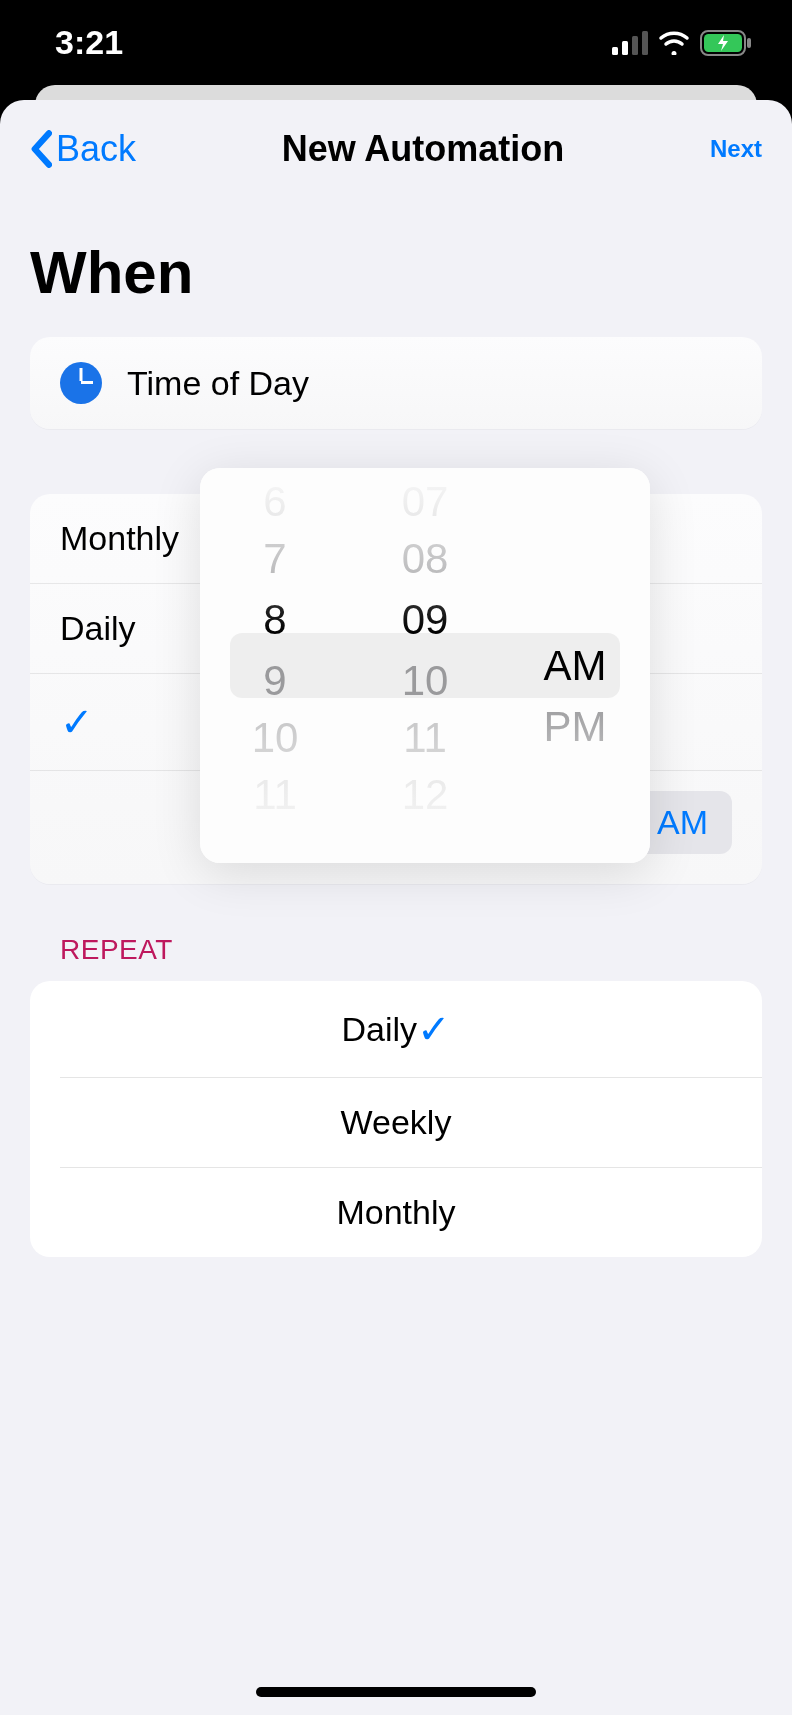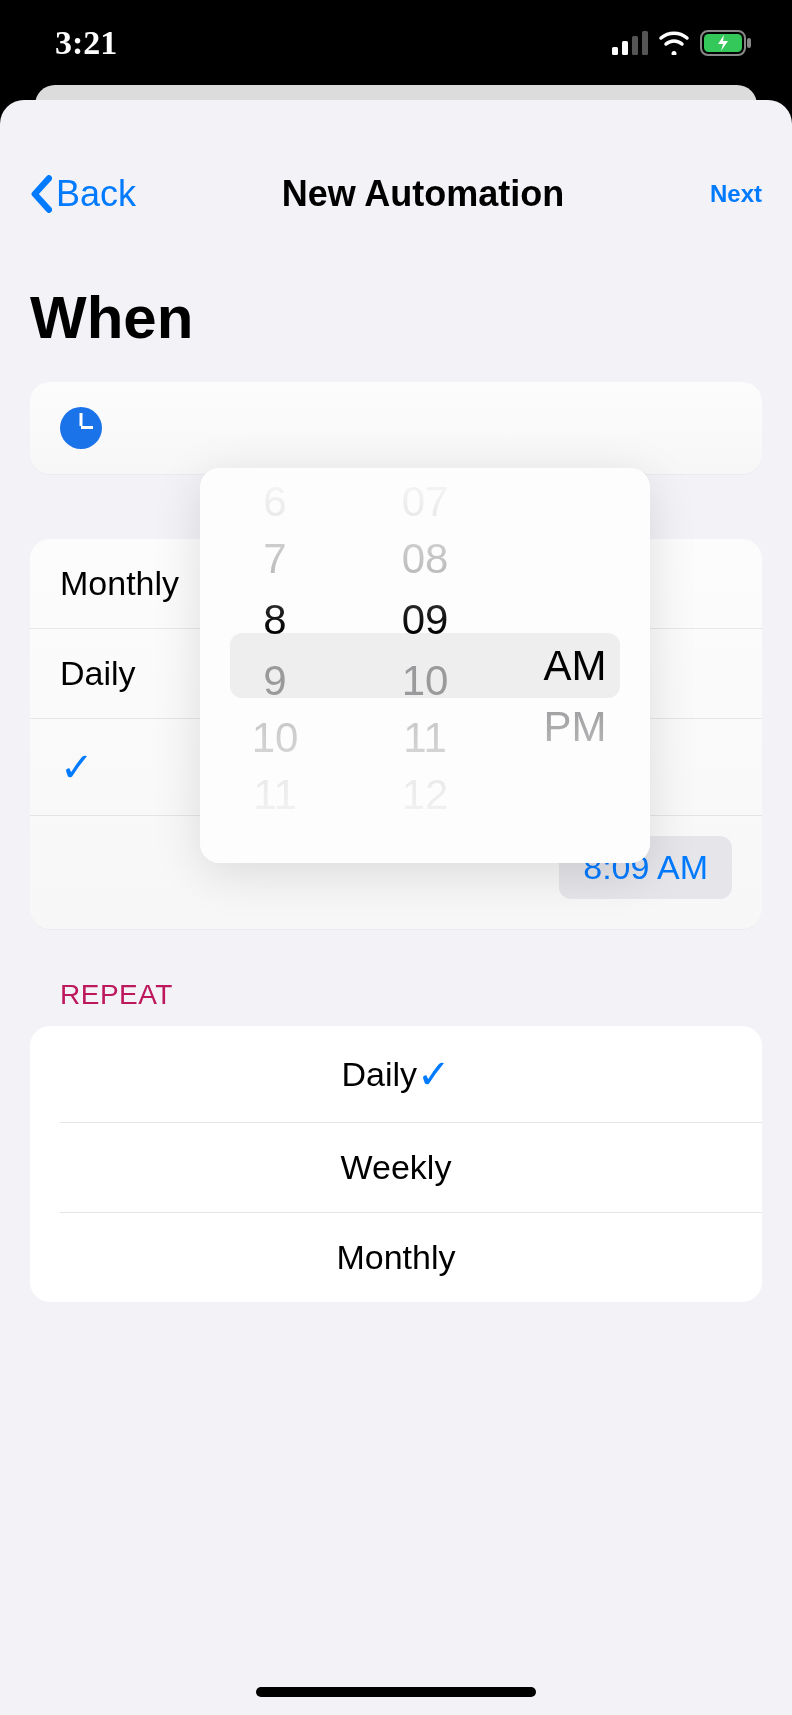--- a/index.html
+++ b/index.html
@@ -21,21 +21,20 @@
       background: #000;
       color: #fff;
       display: flex;
       justify-content: space-between;
       align-items: center;
       padding: 0 40px 15px 55px;
     }
     .status-time {
       font-size: 34px;
       font-weight: 600;
-      font-family: Liberation Serif, serif;
     }
     .status-icons {
       display: flex;
       align-items: center;
       gap: 10px;
     }
     .card-stack {
       position: absolute;
       top: 85px;
       left: 35px;
@@ -52,21 +51,20 @@
       bottom: 0;
       background: #f2f2f7;
       border-radius: 24px 24px 0 0;
       overflow: hidden;
     }
     .nav-bar {
       display: flex;
       justify-content: space-between;
       align-items: center;
       padding: 28px 30px;
-      margin-top: 45px;
     }
     .nav-back {
       display: flex;
       align-items: center;
       color: #007aff;
       font-size: 36px;
       gap: 4px;
     }
     .nav-back svg {
       width: 22px;
@@ -310,20 +308,21 @@
     <div class="nav-title">New Automation</div>
     <div class="nav-next">Next</div>
   </div>
 
   <div class="content">
     <div class="section-title">When</div>
 
     <div class="card">
       <div class="time-of-day-header">
         <div class="clock-icon"></div>
+        <span>Time of Day</span>
       </div>
     </div>
 
     <div class="card schedule-card">
       <div class="schedule-row">
         <span>Monthly</span>
       </div>
       <div class="schedule-row">
         <span>Daily</span>
       </div>

